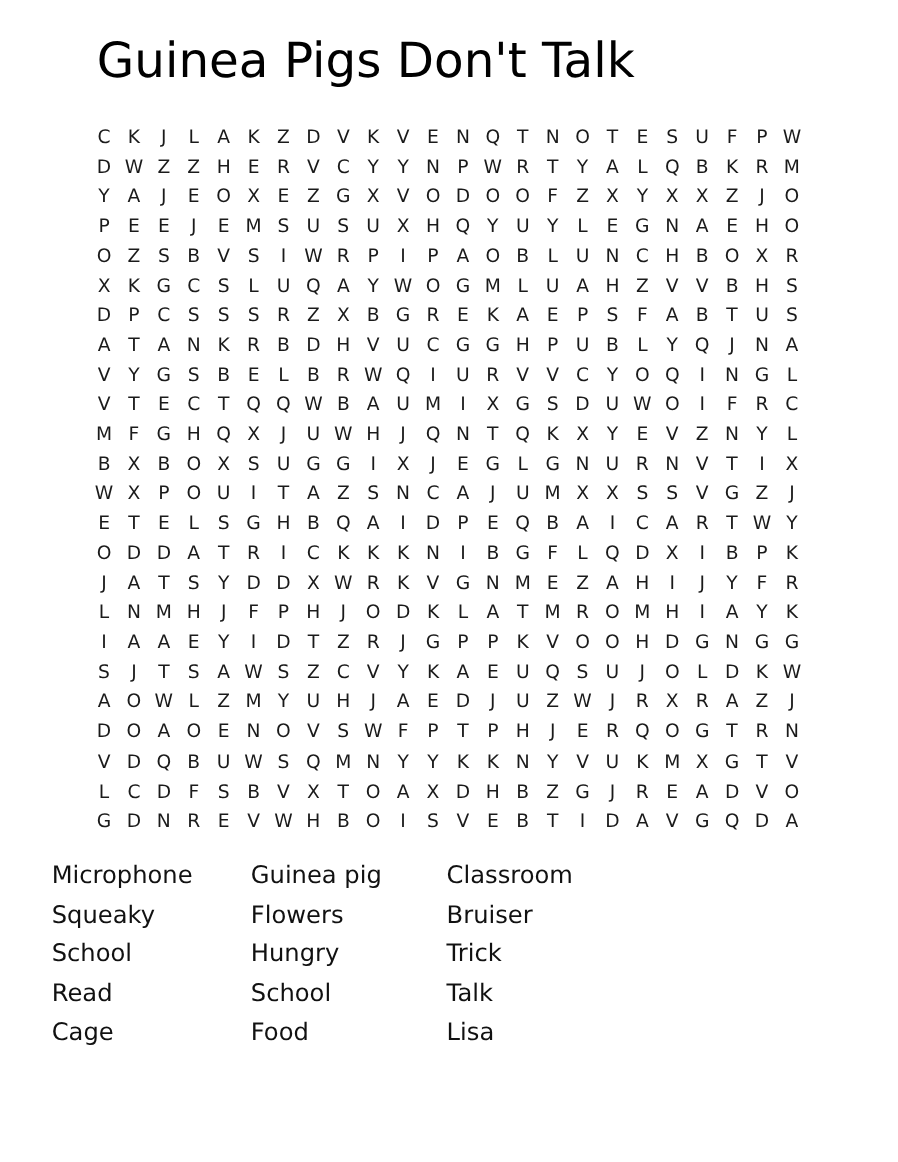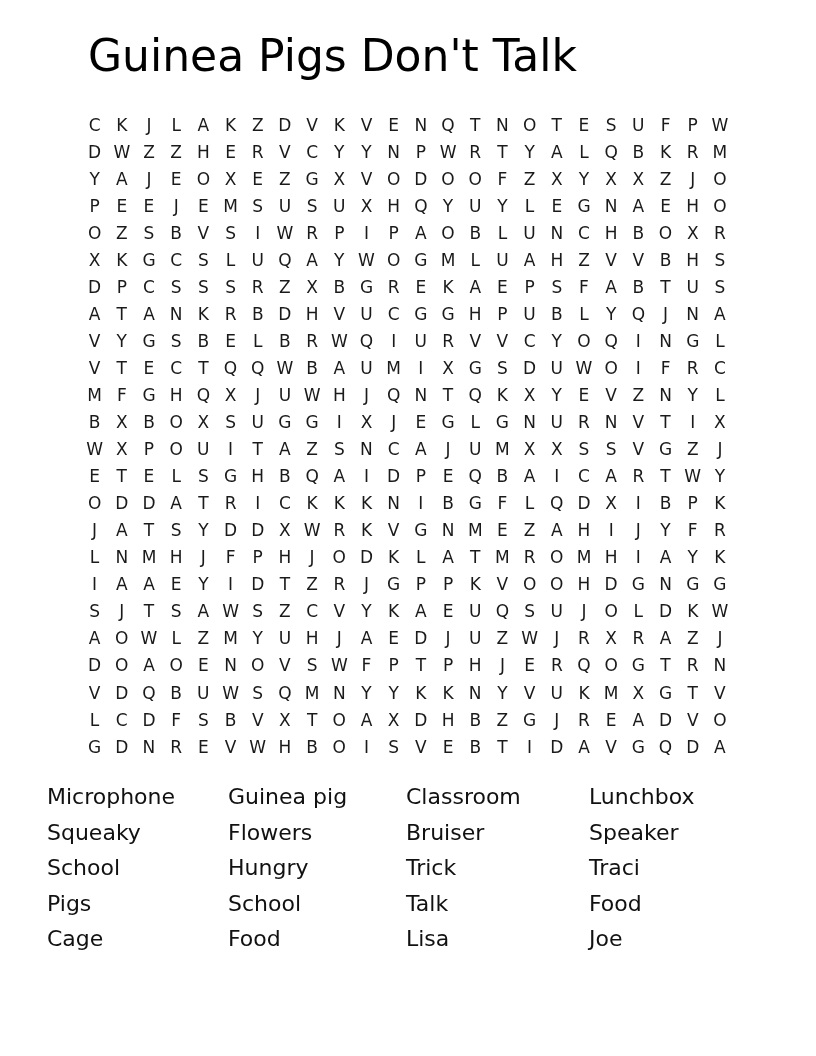--- a/index.html
+++ b/index.html
@@ -661,39 +661,32 @@
       <span class="cell">Q</span>
       <span class="cell">D</span>
       <span class="cell">A</span>
     </div>
 
   <div class="word-list" id="word-list">
       <ul class="word-col c0">
         <li>Microphone</li>
         <li>Squeaky</li>
         <li>School</li>
-        <li>Pigs</li>
+        <li>Read</li>
         <li>Cage</li>
       </ul>
       <ul class="word-col c1">
         <li>Guinea pig</li>
         <li>Flowers</li>
         <li>Hungry</li>
         <li>School</li>
         <li>Food</li>
       </ul>
       <ul class="word-col c2">
         <li>Classroom</li>
         <li>Bruiser</li>
         <li>Trick</li>
         <li>Talk</li>
         <li>Lisa</li>
       </ul>
-      <ul class="word-col c3">
-        <li>Lunchbox</li>
-        <li>Speaker</li>
-        <li>Traci</li>
-        <li>Food</li>
-        <li>Joe</li>
-      </ul>
     </div>
 
 </div>
 
 </body></html>

